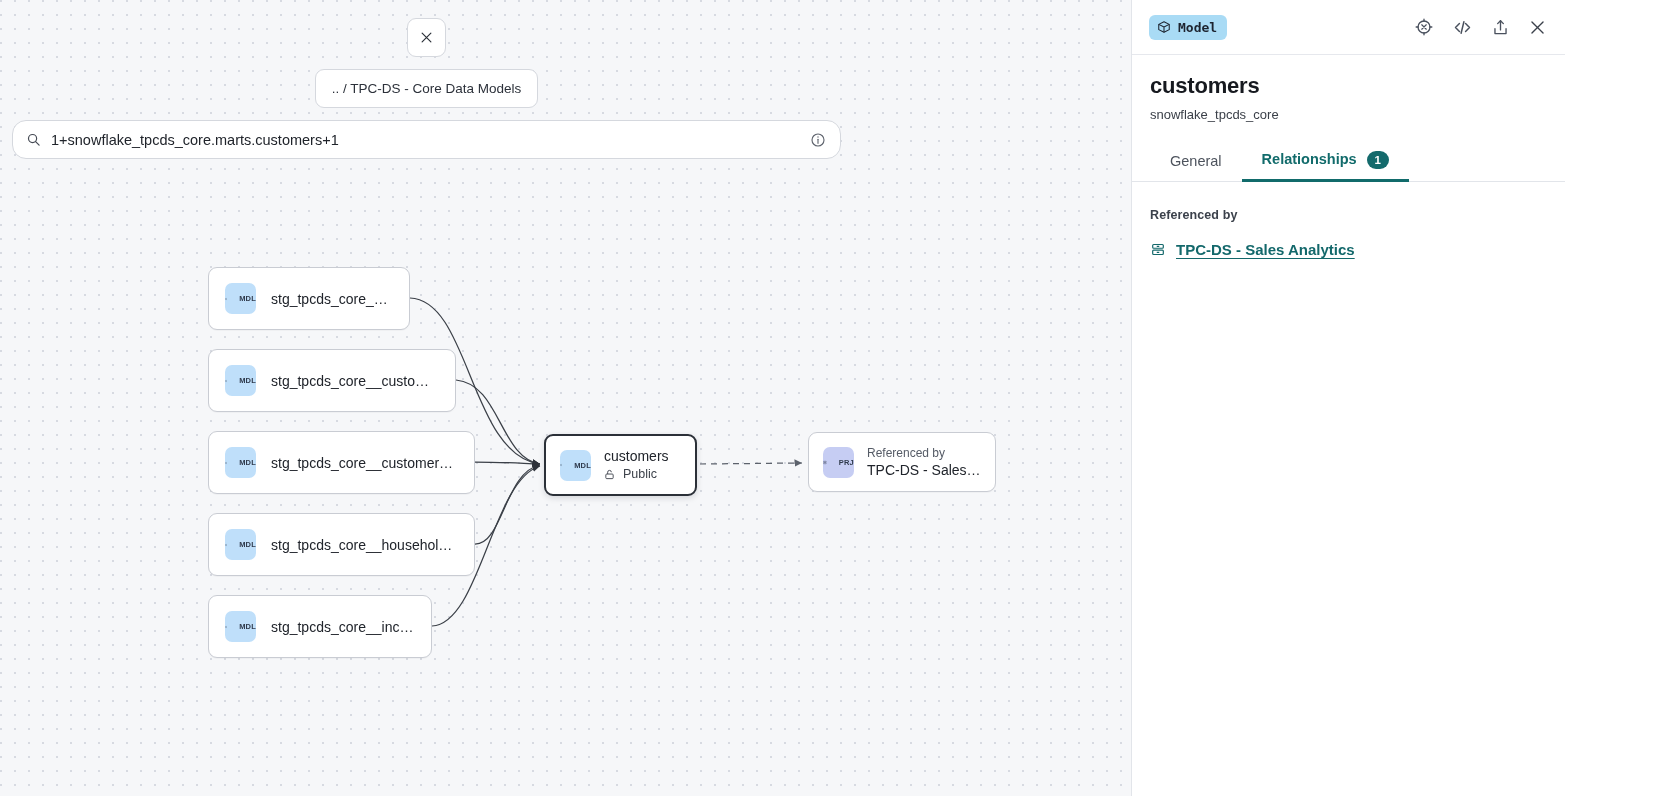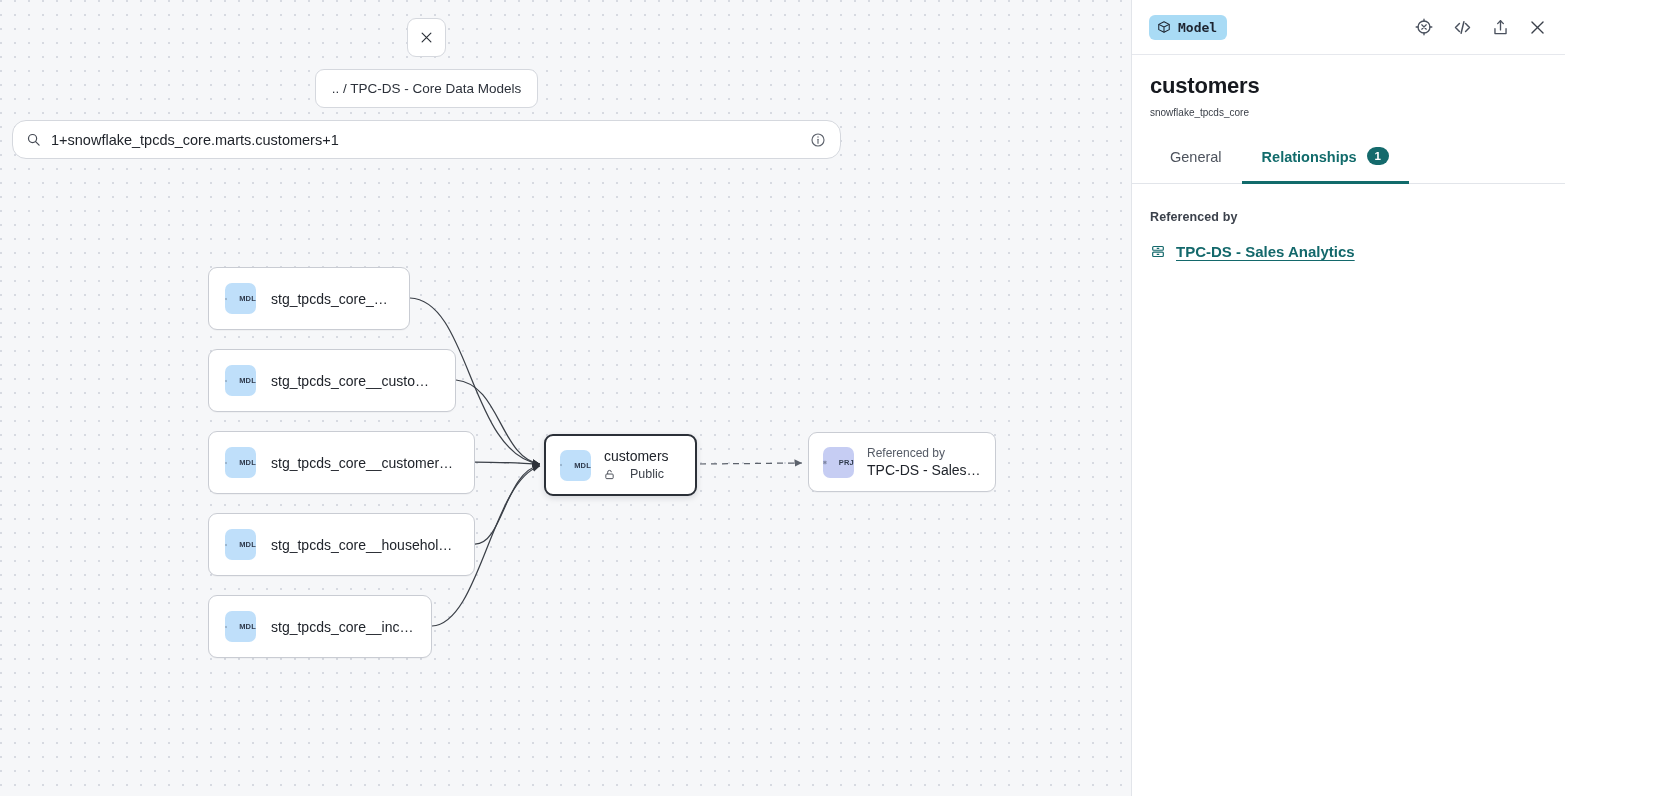--- a/index.html
+++ b/index.html
@@ -94,21 +94,21 @@
     font-size: 7.5px; font-weight: 700; letter-spacing: .2px;
     color: #2f3a4c; line-height: 8px; margin-top: 1px;
   }
   .node-text { min-width: 0; overflow: hidden; }
   .node-title {
     font-size: 14px; color: #20242b;
     white-space: nowrap; overflow: hidden; text-overflow: ellipsis;
     line-height: 18px;
   }
   .node-sub {
-    display: flex; align-items: center; gap: 15px;
+    display: flex; align-items: center; gap: 8px;
     font-size: 12.5px; color: #3d424b; line-height: 17px; margin-top: 1px;
   }
   .node-eyebrow {
     font-size: 12px; color: #555b66; line-height: 16px;
   }
   .node-name2 {
     font-size: 14px; color: #20242b; line-height: 19px;
     white-space: nowrap; overflow: hidden; text-overflow: ellipsis;
   }
 
@@ -134,31 +134,31 @@
     font-size: 13px; color: #1d2430; font-weight: 600;
     cursor: pointer;
   }
   .panel-actions { margin-left: auto; display: flex; align-items: center; gap: 18px; }
   .pa-btn { display: flex; cursor: pointer; }
 
   .panel-head { padding: 18px 18px 0 18px; }
   .panel-title {
     font-size: 22px; font-weight: 700; color: #16191f; letter-spacing: -.2px;
   }
-  .panel-sub { font-size: 10px; color: #3b4049; margin-top: 8px; }
+  .panel-sub { font-size: 13px; color: #3b4049; margin-top: 8px; }
 
   .tabs {
     margin-top: 29px;
     display: flex; align-items: flex-end; gap: 0;
     padding: 0 18px;
     border-bottom: 1px solid #e2e5ea;
   }
   .tab {
-    display: flex; align-items: flex-end; gap: 10px;
-    padding: 0 20px 16px 20px;
+    display: flex; align-items: flex-start; gap: 10px;
+    padding: 0 20px 10px 20px;
     font-size: 14.5px; color: #4d535d;
     cursor: pointer;
     border-bottom: 3px solid transparent;
     margin-bottom: -1px;
   }
   .tab.active { color: #116b6b; font-weight: 700; border-bottom-color: #116b6b; }
   .tab-badge {
     background: #146a6c; color: #ffffff;
     font-size: 11.5px; font-weight: 700;
     border-radius: 10px;

